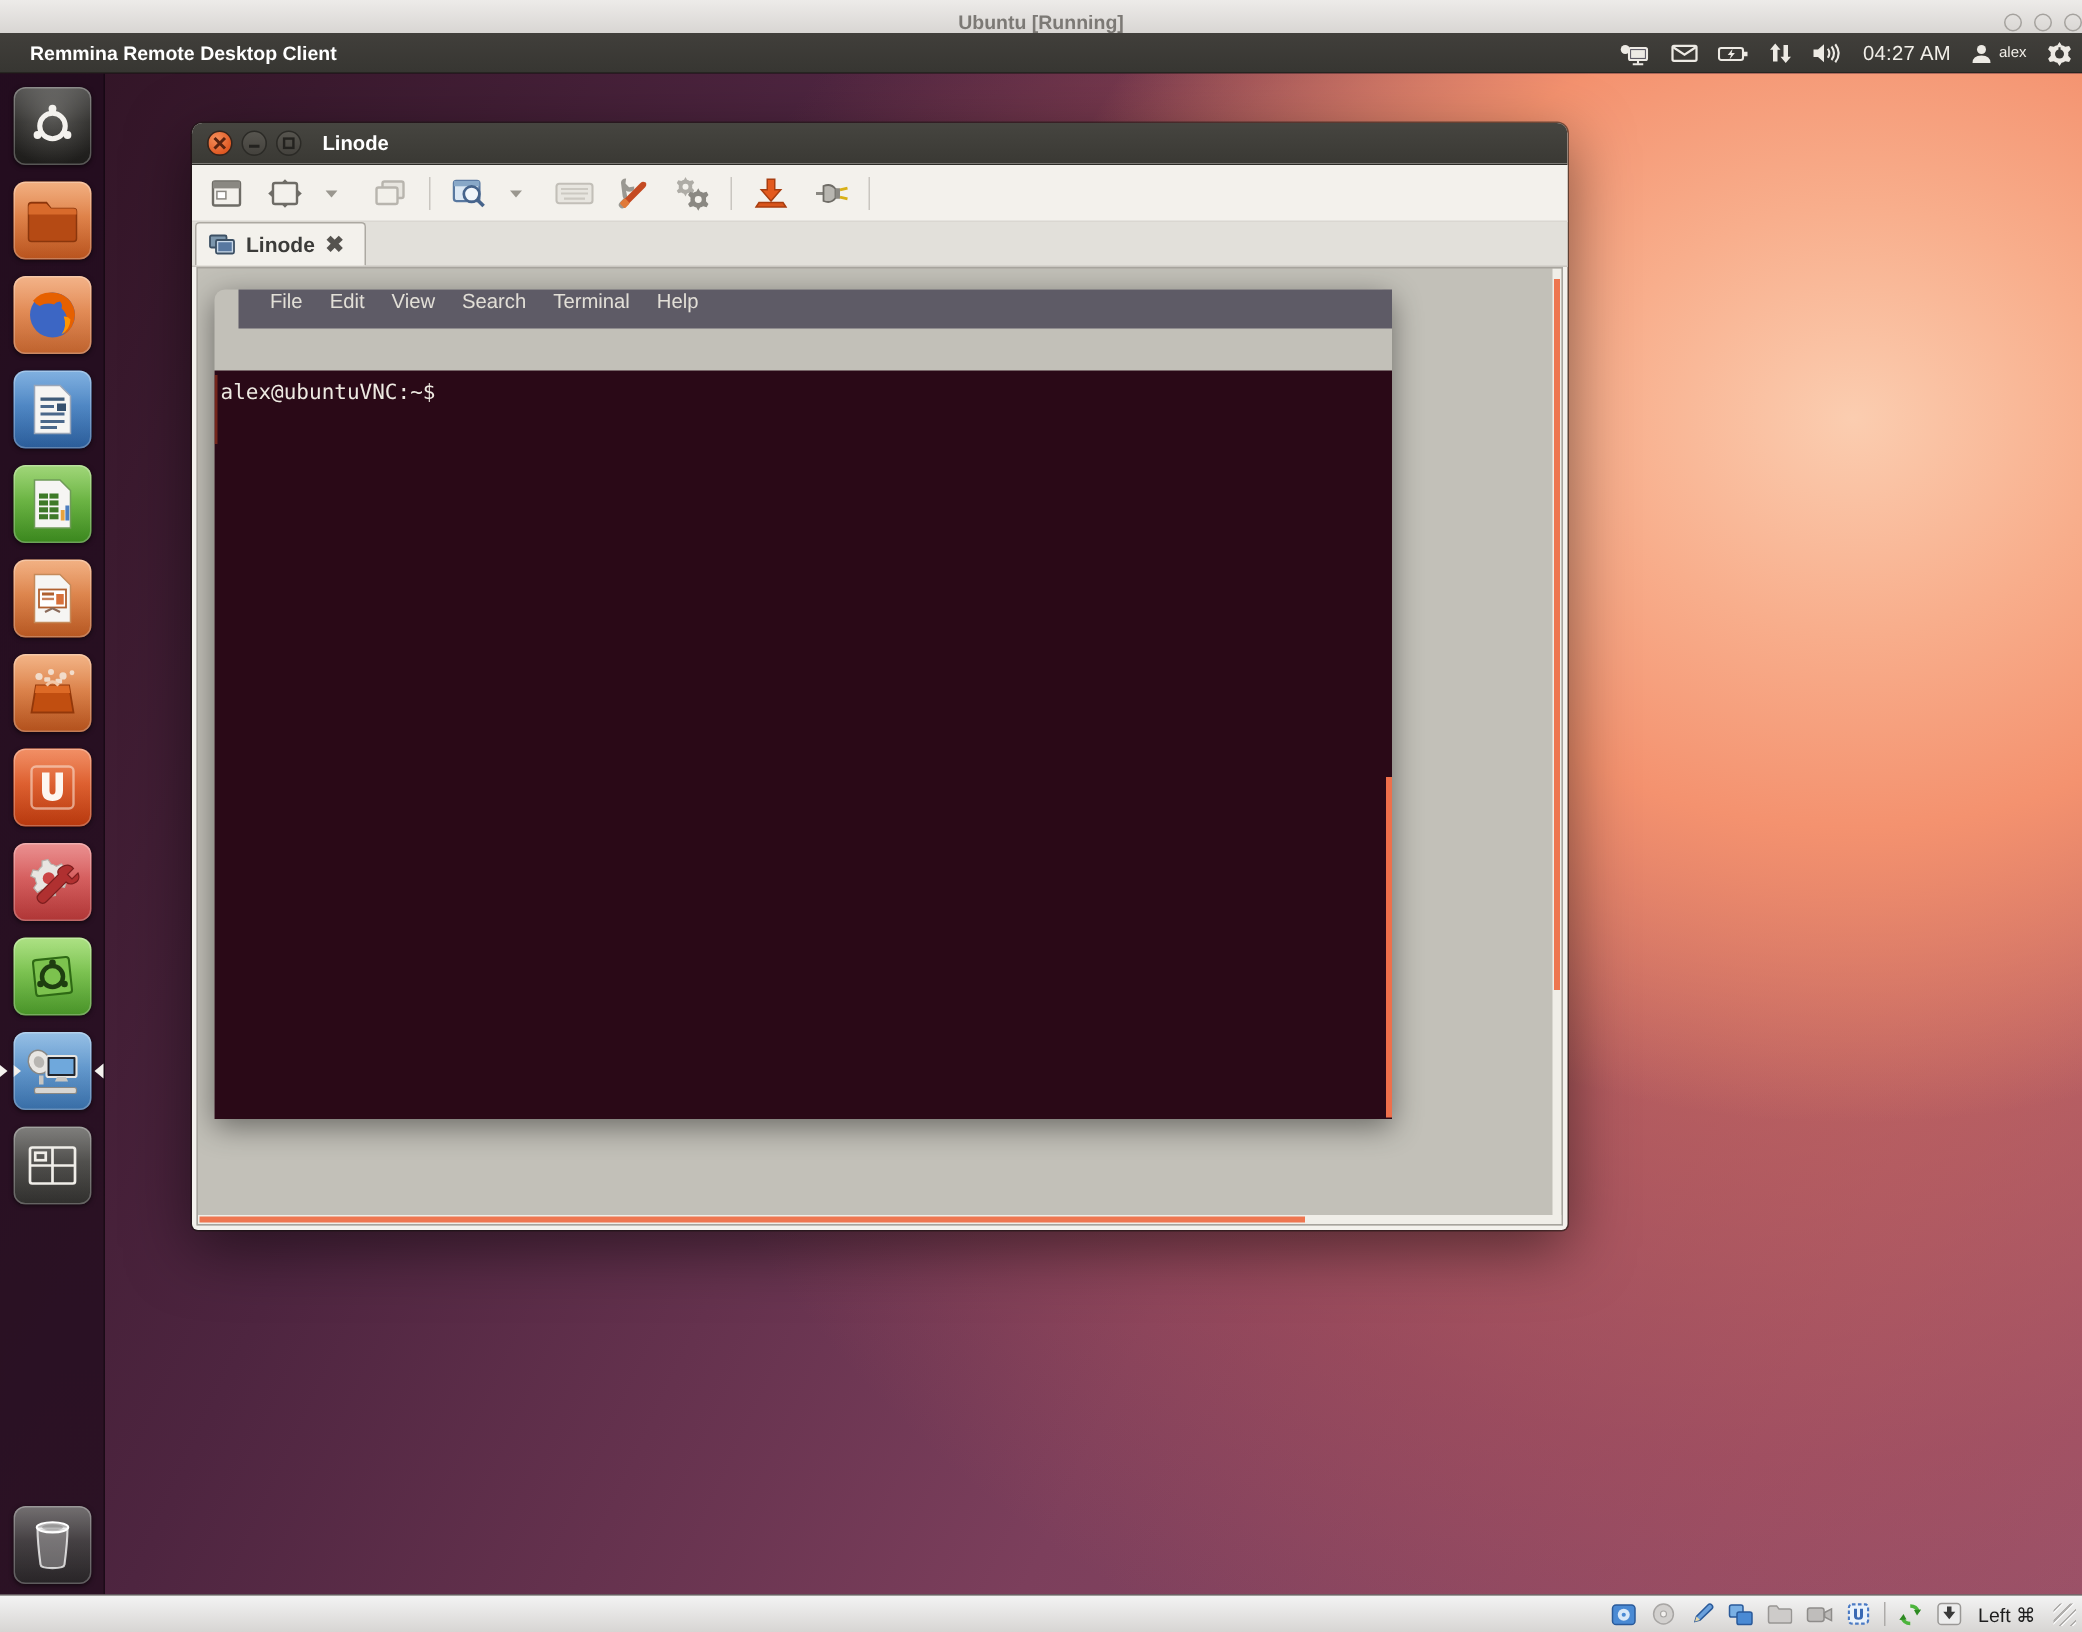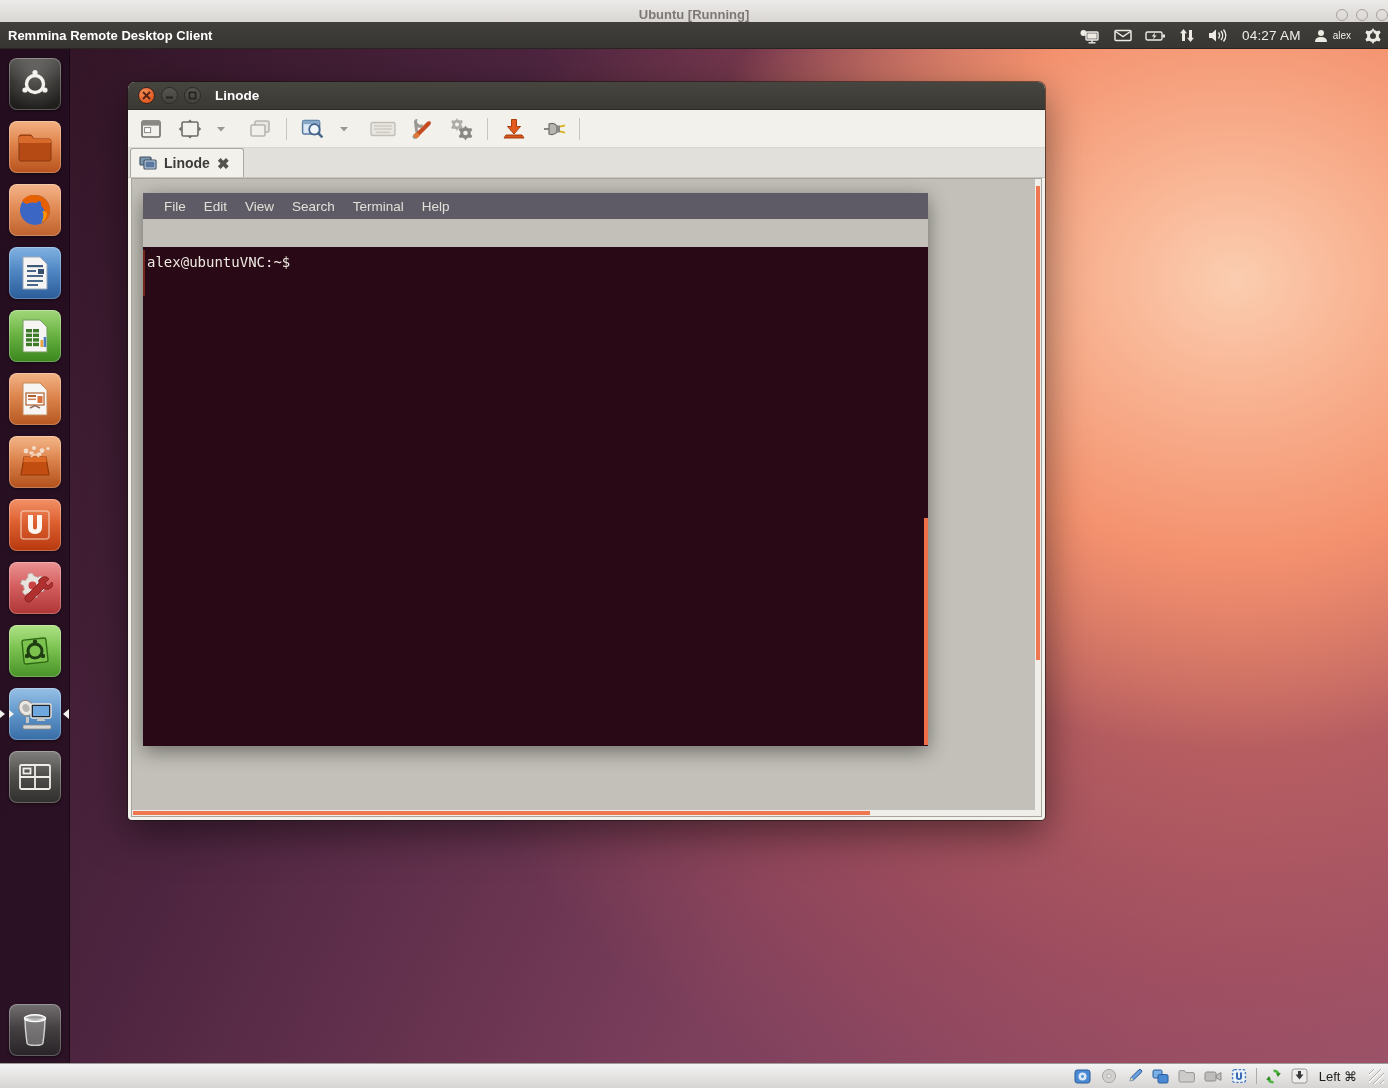--- a/index.html
+++ b/index.html
@@ -18,21 +18,21 @@
   .traffic span { width:12px; height:12px; border-radius:50%; border:1px solid #A5A29E; background:transparent; display:block; }
   .mac-title { position:absolute; left:0; right:0; text-align:center; font-size:13px; color:#7C7975; font-weight:bold; }
 
   
   .panel {
     position:absolute; top:22px; left:0; width:100%; height:27px;
     background:linear-gradient(#413F3B,#373632);
     border-bottom:1px solid #262521;
     display:flex; align-items:center; color:#EDEAE4;
   }
-  .panel-apptitle { font-size:13px; font-weight:bold; color:#FFFFFF; margin-left:8px; }
+  .panel-apptitle { font-size:13px; font-weight:bold; color:#FFFFFF; margin-left:20px; }
   .tray { position:absolute; right:6px; top:0; height:27px; display:flex; align-items:center; gap:13px; }
   .tray-icon { display:flex; align-items:center; justify-content:center; height:27px; }
   .tray-icon svg { display:block; }
   .tray-clock { font-size:13.5px; color:#F2EFE9; letter-spacing:.2px; }
   .tray-user { font-size:10px; color:#F2EFE9; display:flex; align-items:center; gap:5px; }
 
   
   .desktop {
     position:absolute; top:49px; left:0; width:1388px; height:1014px; overflow:hidden;
     background:
@@ -135,21 +135,21 @@
     background:linear-gradient(#68656F,#5B5963);
     display:flex; align-items:center; padding-left:12px;
     border-bottom:1px solid #504E58;
   }
   .term-btn { width:16px; height:16px; border-radius:50%; margin-right:5px; display:flex; align-items:center; justify-content:center; }
   .term-close { background:radial-gradient(circle at 35% 30%, #F07B4B, #D9541F 75%); border:1px solid #463028; }
   .term-plain { background:linear-gradient(#8D8B80,#6F6D64); border:1px solid #4E4C46; }
   .term-title { color:#FFFFFF; font-weight:bold; font-size:13.5px; margin-left:10px; }
   .term-menubar {
     height:26px; background:#5E5B66;
-    display:flex; align-items:center; padding-left:12px;
+    display:flex; padding-left:12px;margin-left:16px;
   }
   .term-menu-item { font-size:13.5px; color:#E2DFD7; padding:0 9px; }
   .term-body {
     position:absolute; top:54px; bottom:0; left:0; right:0;
     background:#2A0917; overflow:hidden;
   }
   .term-prompt {
     font-family:"DejaVu Sans Mono", monospace; font-size:14px; color:#EDE9E1;
     padding:7px 0 0 4px; white-space:pre;
   }

